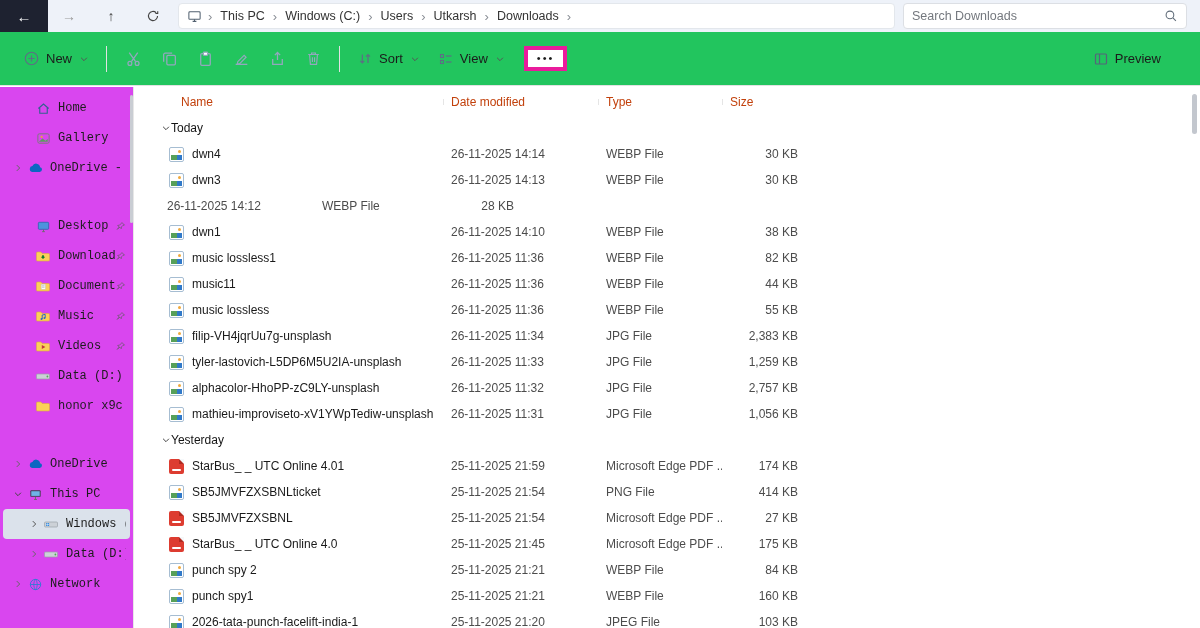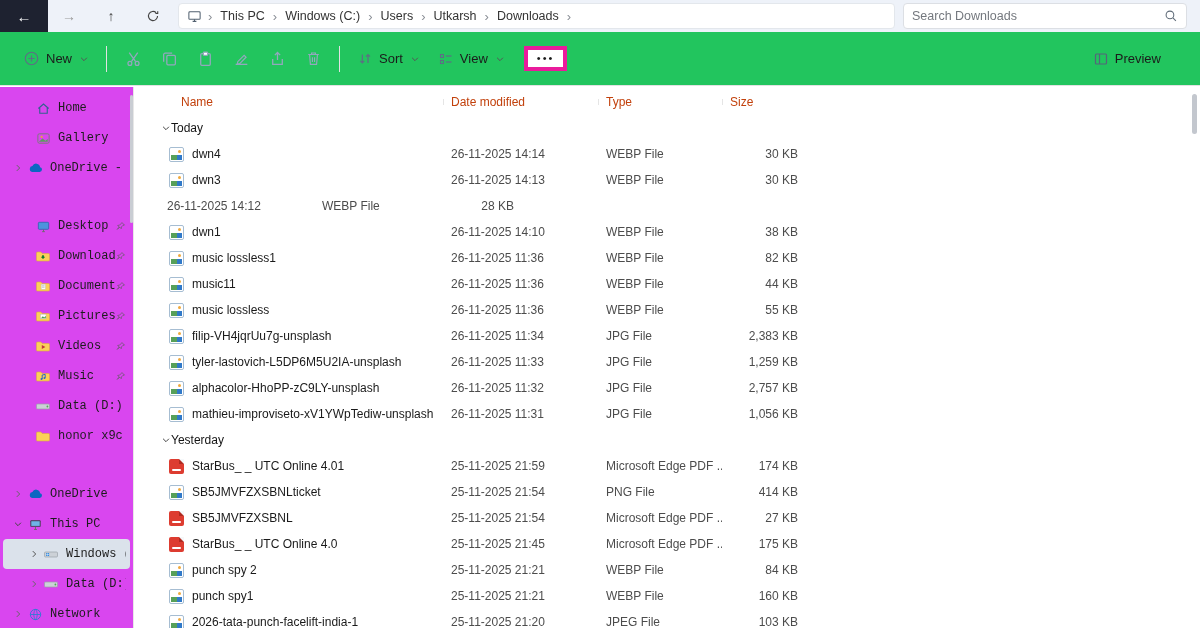--- a/index.html
+++ b/index.html
@@ -300,55 +300,40 @@
         <span class="pin">
             <svg width="10" height="10" viewBox="0 0 16 16">
               <path d="M9.5 2.5l4 4-2.4.5-2.3 2.3-.5 3-2.6-2.6L2 13.4l3.3-3.7L2.7 7.1l3-.5L8 4.3z" fill="none" stroke="#5f5f5f" stroke-width="1.1"></path>
             </svg>
           </span>
       </div>
       <div class="side-item">
         <span class="sic">
             <svg width="16" height="16" viewBox="0 0 16 16">
               <path d="M1.5 5a1 1 0 0 1 1-1h3.4l1.3 1.5h6.3a1 1 0 0 1 1 1v5.5a1 1 0 0 1-1 1h-11a1 1 0 0 1-1-1z" fill="#fbd158" stroke="#dcab3c" stroke-width="0.6"></path>
-              <rect x="5.5" y="6.2" width="5.5" height="4.6" fill="#fff" stroke="#bbb" stroke-width="0.5"></rect>
-              <path d="M6 10.2l1.8-2 1.4 1.2 1.6-1.6v2.4z" fill="#4f9e52"></path>
-            </svg>
-          </span>
-        <span class="slabel">Pictures</span>
+              <path d="M7.2 11V7l3-.6v3.4" fill="none" stroke="#2a69c9" stroke-width="1"></path>
+              <circle cx="6.5" cy="11" r="1" fill="#2a69c9"></circle>
+              <circle cx="9.5" cy="10" r="1" fill="#2a69c9"></circle>
+            </svg>
+          </span>
+        <span class="slabel">Music</span>
         <span class="pin">
             <svg width="10" height="10" viewBox="0 0 16 16">
               <path d="M9.5 2.5l4 4-2.4.5-2.3 2.3-.5 3-2.6-2.6L2 13.4l3.3-3.7L2.7 7.1l3-.5L8 4.3z" fill="none" stroke="#5f5f5f" stroke-width="1.1"></path>
             </svg>
           </span>
       </div>
       <div class="side-item">
         <span class="sic">
             <svg width="16" height="16" viewBox="0 0 16 16">
               <path d="M1.5 5a1 1 0 0 1 1-1h3.4l1.3 1.5h6.3a1 1 0 0 1 1 1v5.5a1 1 0 0 1-1 1h-11a1 1 0 0 1-1-1z" fill="#fbd158" stroke="#dcab3c" stroke-width="0.6"></path>
               <path d="M6.8 6.9v4l3.6-2z" fill="#c23b3b"></path>
             </svg>
           </span>
         <span class="slabel">Videos</span>
-        <span class="pin">
-            <svg width="10" height="10" viewBox="0 0 16 16">
-              <path d="M9.5 2.5l4 4-2.4.5-2.3 2.3-.5 3-2.6-2.6L2 13.4l3.3-3.7L2.7 7.1l3-.5L8 4.3z" fill="none" stroke="#5f5f5f" stroke-width="1.1"></path>
-            </svg>
-          </span>
-      </div>
-      <div class="side-item">
-        <span class="sic">
-            <svg width="16" height="16" viewBox="0 0 16 16">
-              <path d="M1.5 5a1 1 0 0 1 1-1h3.4l1.3 1.5h6.3a1 1 0 0 1 1 1v5.5a1 1 0 0 1-1 1h-11a1 1 0 0 1-1-1z" fill="#fbd158" stroke="#dcab3c" stroke-width="0.6"></path>
-              <path d="M7.2 11V7l3-.6v3.4" fill="none" stroke="#2a69c9" stroke-width="1"></path>
-              <circle cx="6.5" cy="11" r="1" fill="#2a69c9"></circle>
-              <circle cx="9.5" cy="10" r="1" fill="#2a69c9"></circle>
-            </svg>
-          </span>
-        <span class="slabel">Music</span>
         <span class="pin">
             <svg width="10" height="10" viewBox="0 0 16 16">
               <path d="M9.5 2.5l4 4-2.4.5-2.3 2.3-.5 3-2.6-2.6L2 13.4l3.3-3.7L2.7 7.1l3-.5L8 4.3z" fill="none" stroke="#5f5f5f" stroke-width="1.1"></path>
             </svg>
           </span>
       </div>
       <div class="side-item">
         <span class="sic">
             <svg width="16" height="16" viewBox="0 0 16 16">
               <rect x="1.5" y="6" width="13" height="5" rx="1" fill="#ccd1d7" stroke="#9aa0a8" stroke-width="0.7"></rect>

